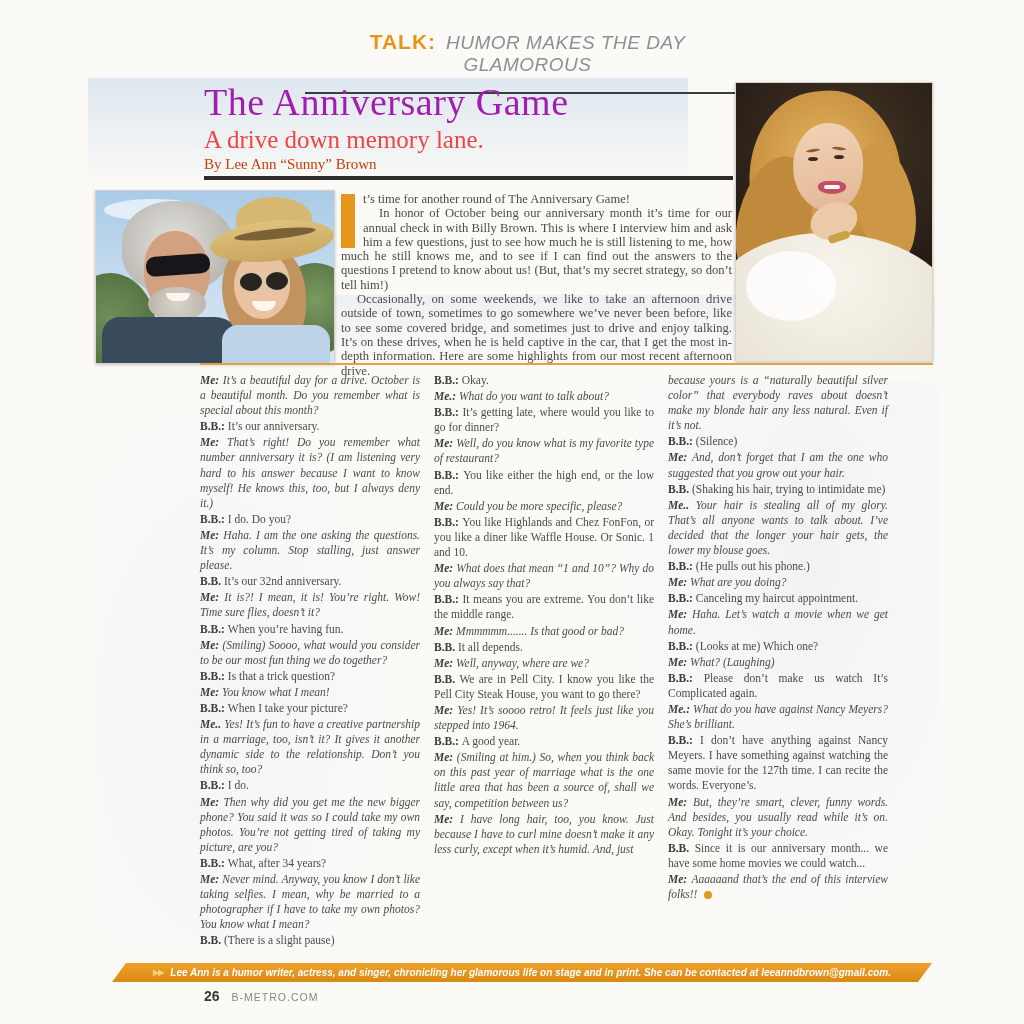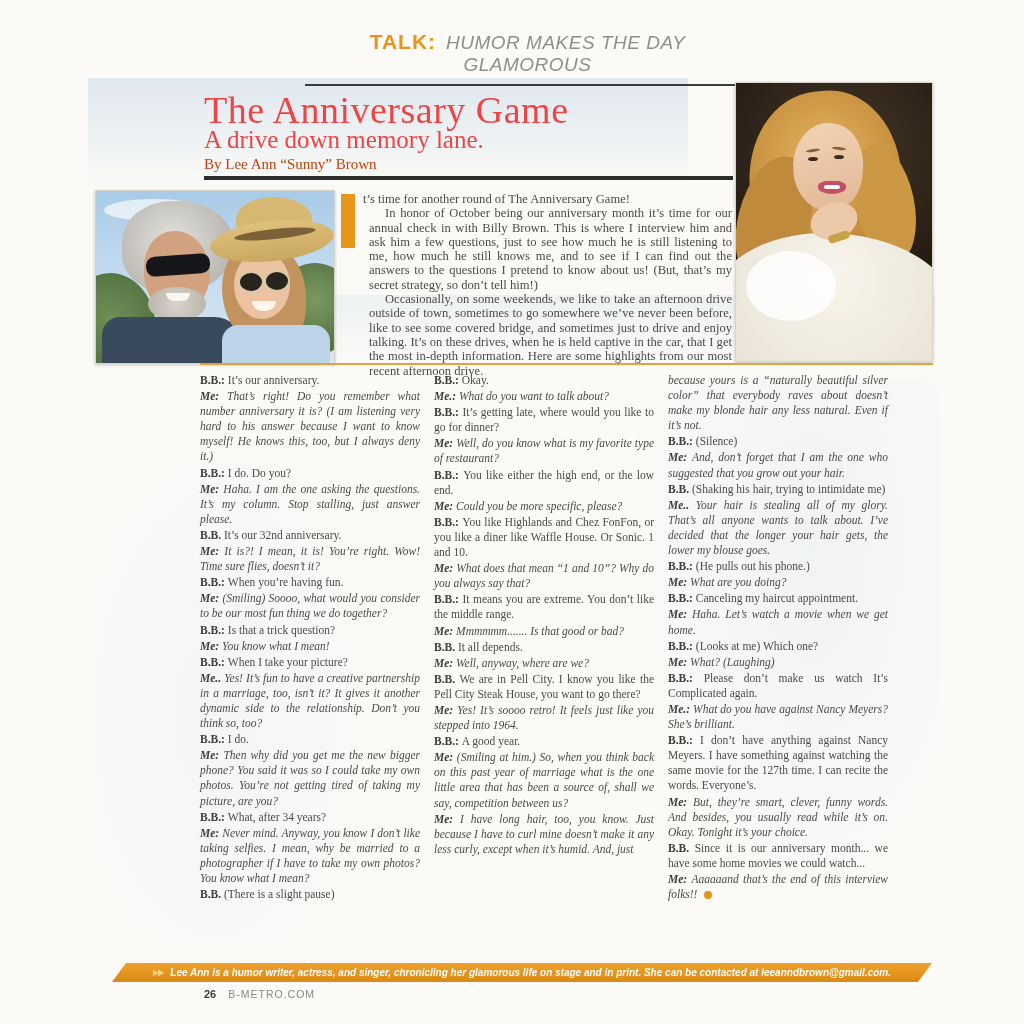--- a/index.html
+++ b/index.html
@@ -10,26 +10,26 @@
     -webkit-font-smoothing:antialiased;
   }
   .abs{position:absolute;}
   
   .wash-a{left:88px;top:78px;width:600px;height:110px;background:linear-gradient(180deg,rgba(199,216,232,.55),rgba(199,216,232,0));}
   .wash-b{left:335px;top:295px;width:600px;height:70px;background:linear-gradient(180deg,rgba(205,220,234,.30),transparent);}
   .wash-c{left:620px;top:380px;width:320px;height:560px;background:radial-gradient(ellipse at 60% 30%,rgba(203,217,230,.22),transparent 70%);}
   .wash-d{left:95px;top:380px;width:300px;height:560px;background:radial-gradient(ellipse at 40% 60%,rgba(210,222,233,.18),transparent 70%);}
 
   
-  .kicker-wrap{left:305px;top:30px;width:445px;text-align:center;padding-bottom:8px;border-bottom:2px solid #3c3c3a;}
+  .kicker-wrap{left:305px;top:30px;width:445px;text-align:center;padding-bottom:16px;border-bottom:2px solid #3c3c3a;}
   .kicker-label{font-family:"Liberation Sans",sans-serif;font-weight:bold;font-size:21px;color:#e8941c;letter-spacing:1px;}
   .kicker-tagline{font-family:"Liberation Sans",sans-serif;font-style:italic;font-size:19px;color:#8f8f8d;letter-spacing:.5px;margin-left:6px;}
 
   
-  .title{left:204px;top:88px;font-size:38px;color:#ef4444;font-weight:400;margin:0;letter-spacing:.5px;}
+  .title{left:204px;top:80px;font-size:38px;color:#a21caf;font-weight:400;margin:0;letter-spacing:.5px;}
   .subtitle{left:204px;top:126px;font-size:25px;color:#ef4444;font-weight:400;margin:0;}
   .byline{left:204px;top:156px;font-size:15px;color:#c2410c;}
   .title-rule{left:204px;top:176px;width:529px;height:4px;background:#2c2c2a;}
 
   
   figure{margin:0;}
   .photo{overflow:hidden;border:1px solid #d8d4cc;box-shadow:0 1px 3px rgba(60,60,60,.25);}
   .photo-right{left:735px;top:82px;width:196px;height:278px;background:radial-gradient(circle at 55% 25%,#463627 0%,#241b14 60%,#191310 100%);}
   .pr-hair{left:14px;top:8px;width:152px;height:188px;background:radial-gradient(circle at 50% 35%,#e3b45e 0%,#c68f3f 55%,#9a6c2c 100%);border-radius:52% 48% 45% 55%;transform:rotate(-6deg);}
   .pr-hair2{left:2px;top:72px;width:72px;height:132px;background:#c08a3c;border-radius:50%;transform:rotate(14deg);}
@@ -62,21 +62,21 @@
   .pl-w-glass-r{left:168px;top:79px;width:22px;height:18px;background:#2a241f;border:2px solid #d9c9a8;border-radius:50%;}
   .pl-w-smile{left:156px;top:110px;width:24px;height:10px;background:#fdf6ee;border-radius:0 0 14px 14px;}
   .pl-w-hatcrown{left:140px;top:6px;width:76px;height:44px;background:#d7b873;border-radius:50% 50% 40% 40%;}
   .pl-w-hatbrim{left:114px;top:30px;width:124px;height:40px;background:linear-gradient(#dfc17c,#c9a75f);border-radius:50%;transform:rotate(-6deg);}
   .pl-w-hatband{left:138px;top:38px;width:82px;height:10px;background:#7c6138;border-radius:50%;transform:rotate(-6deg);}
   .pl-w-shirt{left:126px;top:134px;width:108px;height:38px;background:#bdd3e7;border-radius:16px 16px 0 0;}
 
   
   .intro{left:341px;top:192px;width:391px;font-size:12.6px;line-height:14.3px;color:#4c4b47;text-align:justify;}
   .intro p{margin:0;}
-  .intro p.ind{text-indent:16px;margin-left:28px;}
+  .intro p.ind{text-indent:16px;}
   .dropcap{float:left;width:14px;height:54px;background:#e8951c;color:#e8951c;overflow:hidden;margin:2px 8px 0 0;font-size:40px;line-height:50px;font-family:"Liberation Sans",sans-serif;}
 
   .orange-rule{left:200px;top:363px;width:733px;height:2px;background:#e2a240;}
 
   
   .cols{left:200px;top:373px;width:688px;display:flex;gap:14px;}
   .col{width:220px;font-size:11.5px;line-height:15.1px;color:#4b4b48;text-align:justify;}
   .col p{margin:0 0 1px 0;}
   .col p.me,.col p.cont{font-style:italic;}
   .col p.bb{font-style:normal;}
@@ -84,21 +84,21 @@
   .col p.bb .spk{font-style:normal;}
   .enddot{display:inline-block;width:8px;height:8px;background:#e8951c;border-radius:50%;margin-left:7px;vertical-align:middle;}
 
   
   .footer-bar{left:112px;top:963px;width:820px;height:19px;background:linear-gradient(180deg,#eda12b,#d98a15);
     clip-path:polygon(14px 0,100% 0,calc(100% - 14px) 100%,0 100%);
     display:flex;align-items:center;justify-content:center;
     font-family:"Liberation Sans",sans-serif;font-style:italic;font-weight:bold;font-size:10px;color:#fffdf8;}
   .arrows{color:#f7cf77;font-size:8px;letter-spacing:-1px;margin-right:7px;font-style:normal;}
   .pageline{left:204px;top:988px;font-family:"Liberation Sans",sans-serif;font-size:10.5px;color:#8a8885;}
-  .pagenum{font-weight:bold;color:#3a3a38;font-size:11px;margin-right:12px;}
+  .pagenum{font-weight:bold;color:#3a3a38;font-size:14px;margin-right:12px;}
   .site{letter-spacing:1px;margin-top:22px;}
 </style>
 </head>
 <body>
 
 <div class="abs wash-a"></div>
 <div class="abs wash-b"></div>
 <div class="abs wash-c"></div>
 <div class="abs wash-d"></div>
 
@@ -154,20 +154,21 @@
   <div class="dropcap">I</div>
   <p class="lead">t’s time for another round of The Anniversary Game!</p>
   <p class="ind">In honor of October being our anniversary month it’s time for our annual check in with Billy Brown. This is where I interview him and ask him a few questions, just to see how much he is still listening to me, how much he still knows me, and to see if I can find out the answers to the questions I pretend to know about us! (But, that’s my secret strategy, so don’t tell him!)</p>
   <p class="ind">Occasionally, on some weekends, we like to take an afternoon drive outside of town, sometimes to go somewhere we’ve never been before, like to see some covered bridge, and sometimes just to drive and enjoy talking. It’s on these drives, when he is held captive in the car, that I get the most in-depth information. Here are some highlights from our most recent afternoon drive.</p>
 </section>
 
 <div class="abs orange-rule"></div>
 
 <section class="abs cols">
   <div class="col">
+      <p class="me"><span class="spk">Me: </span>It’s a beautiful day for a drive. October is a beautiful month. Do you remember what is special about this month?</p>
       <p class="bb"><span class="spk">B.B.: </span>It’s our anniversary.</p>
       <p class="me"><span class="spk">Me: </span>That’s right! Do you remember what number anniversary it is? (I am listening very hard to his answer because I want to know myself! He knows this, too, but I always deny it.)</p>
       <p class="bb"><span class="spk">B.B.: </span>I do. Do you?</p>
       <p class="me"><span class="spk">Me: </span>Haha. I am the one asking the questions. It’s my column. Stop stalling, just answer please.</p>
       <p class="bb"><span class="spk">B.B. </span>It’s our 32nd anniversary.</p>
       <p class="me"><span class="spk">Me: </span>It is?! I mean, it is! You’re right. Wow! Time sure flies, doesn’t it?</p>
       <p class="bb"><span class="spk">B.B.: </span>When you’re having fun.</p>
       <p class="me"><span class="spk">Me: </span>(Smiling) Soooo, what would you consider to be our most fun thing we do together?</p>
       <p class="bb"><span class="spk">B.B.: </span>Is that a trick question?</p>
       <p class="me"><span class="spk">Me: </span>You know what I mean!</p>

